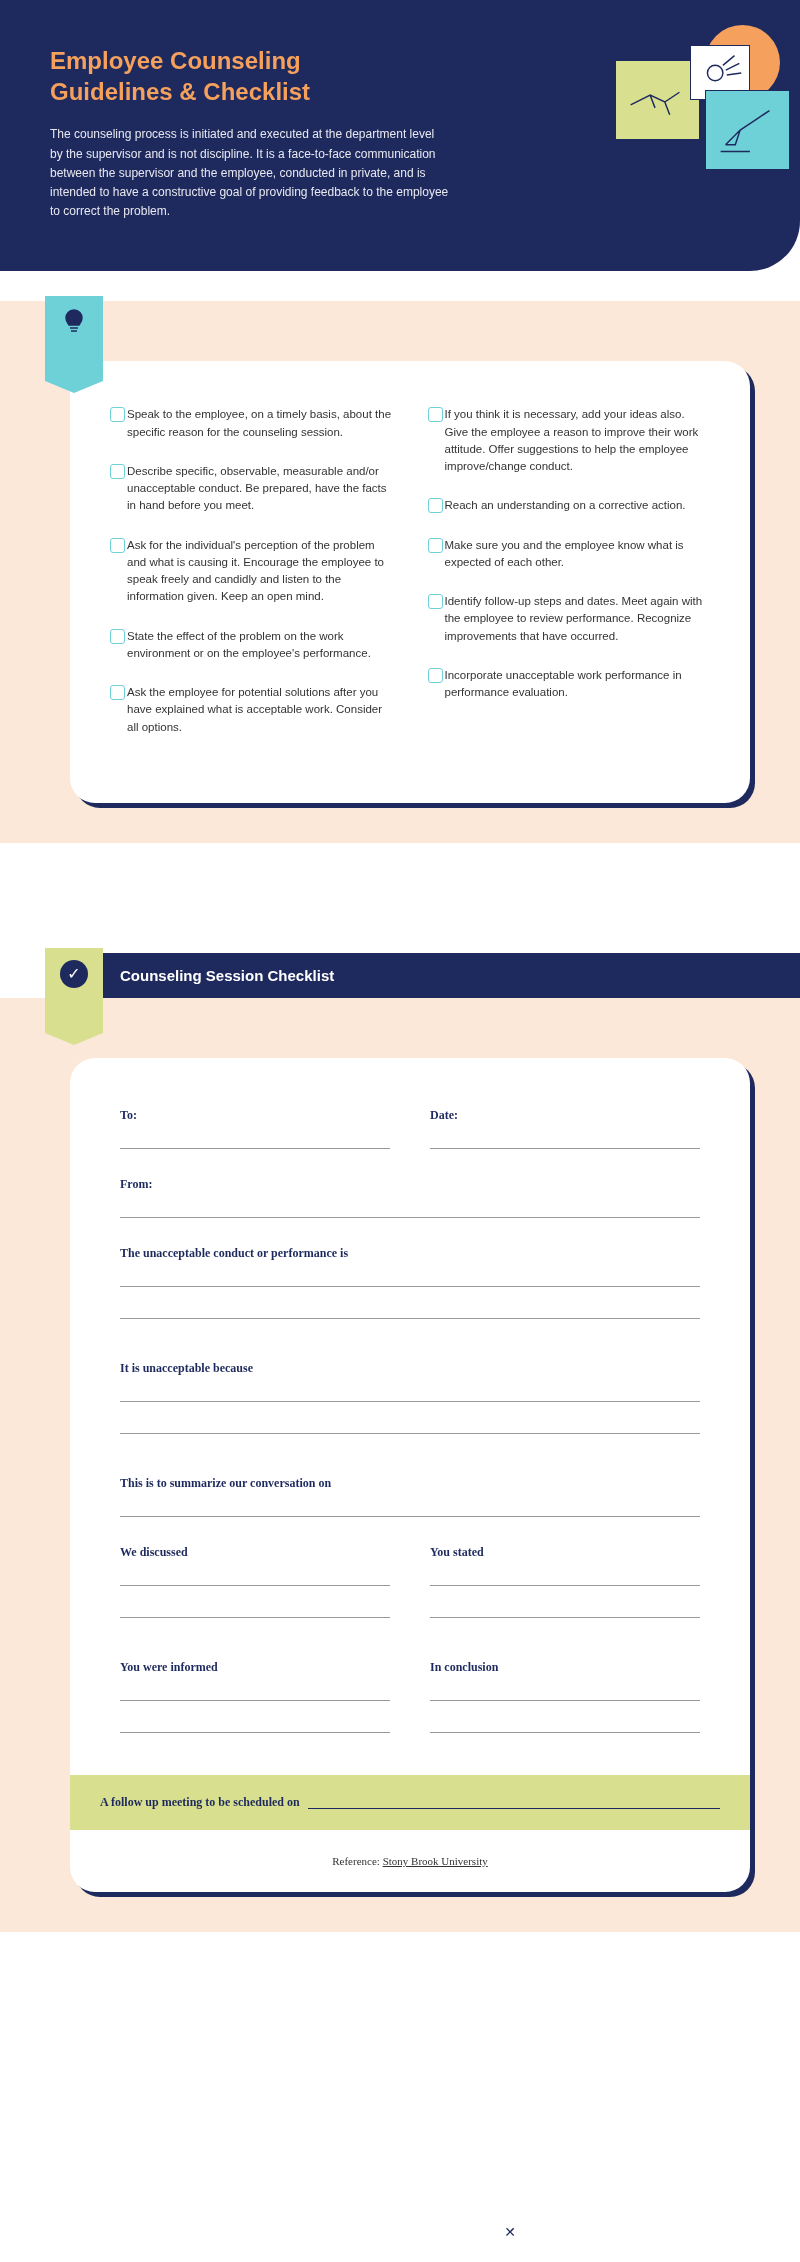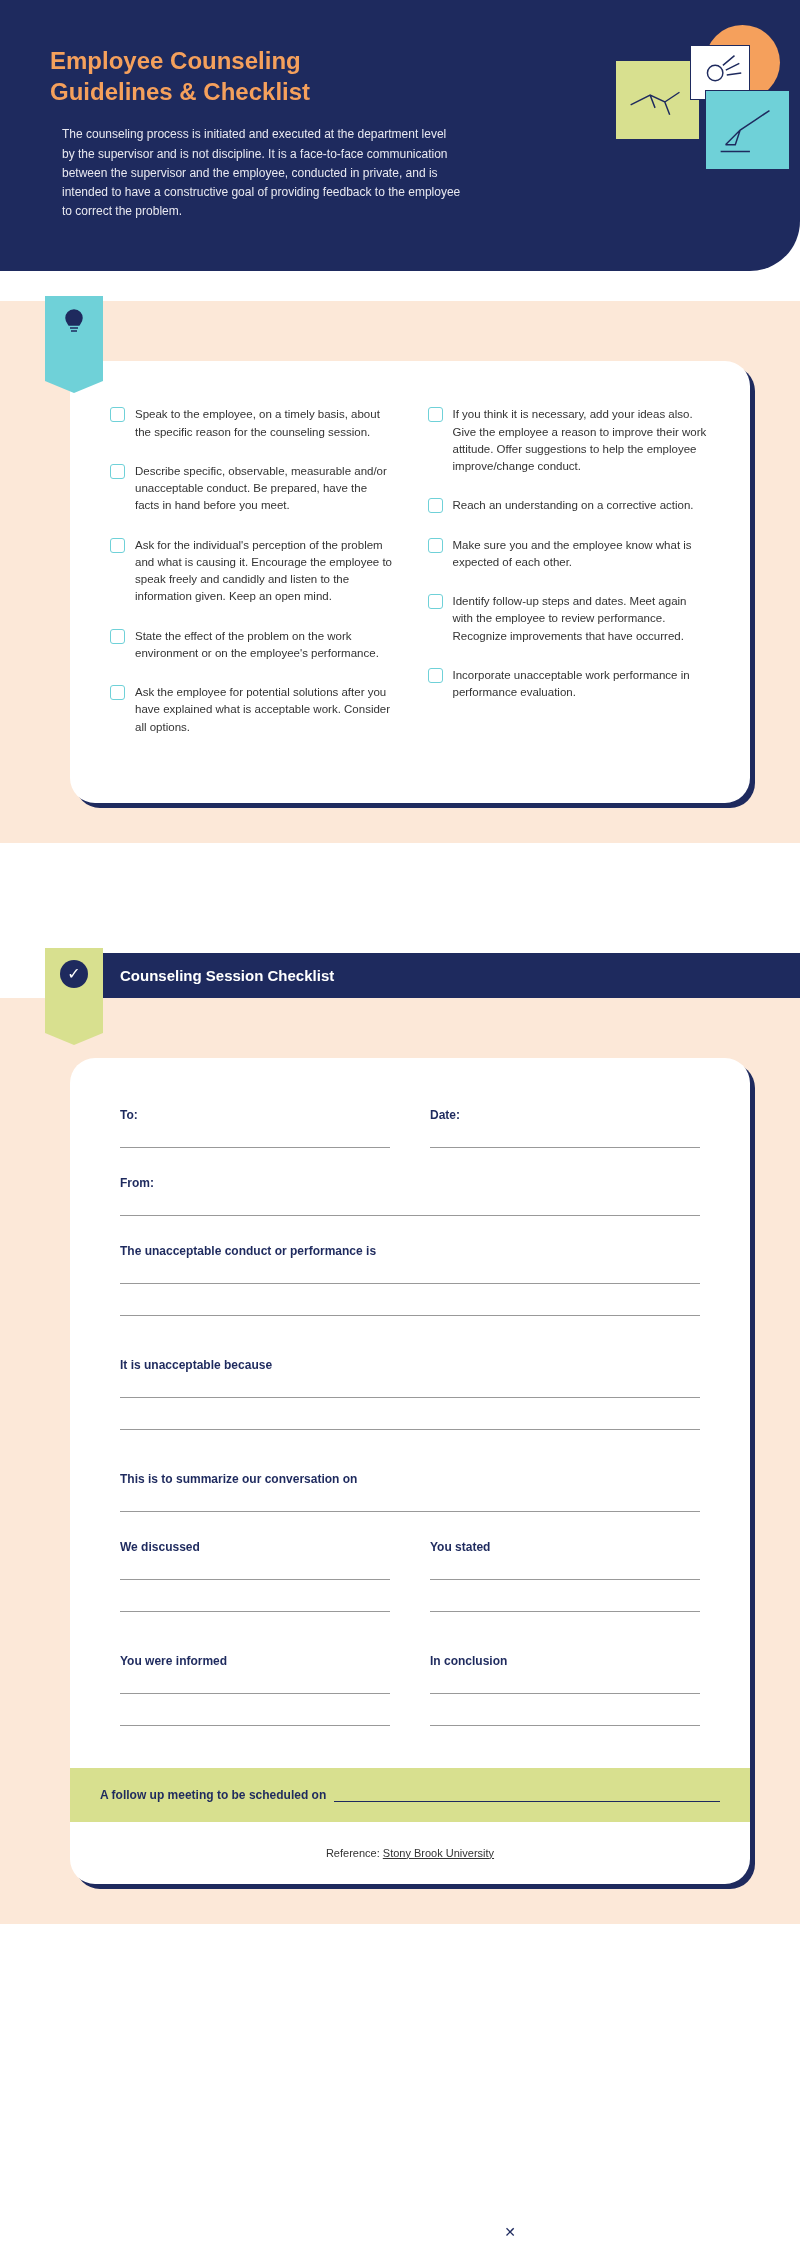--- a/index.html
+++ b/index.html
@@ -1,21 +1,21 @@
 <!DOCTYPE html>
 <html><head>
 <meta charset="utf-8">
 <style>
 * { margin: 0; padding: 0; box-sizing: border-box; }
 body { font-family: -apple-system, BlinkMacSystemFont, 'Segoe UI', Arial, sans-serif; background: #fff; width: 800px; }
 
 
 .header { background: #1e2a5e; border-bottom-right-radius: 50px; padding: 45px 50px 50px 50px; position: relative; color: #fff; }
 .header-title { color: #f5a05c; font-size: 24px; font-weight: 700; line-height: 1.3; margin-bottom: 18px; max-width: 340px; }
-.header-desc { font-size: 12px; line-height: 1.6; max-width: 400px; color: #e8e8f0; margin-left: 12px; }
+.header-desc { font-size: 12px; line-height: 1.6; max-width: 400px; color: #e8e8f0; }
 .header-art { position: absolute; right: -5px; top: 20px; width: 190px; height: 190px; }
 .art-circle { position: absolute; width: 75px; height: 75px; border-radius: 50%; background: #f5a05c; right: 25px; top: 5px; }
 .art-sq1 { position: absolute; width: 85px; height: 80px; background: #d8e08f; left: 0; top: 40px; border: 1.5px solid #1e2a5e; }
 .art-sq2 { position: absolute; width: 85px; height: 80px; background: #6fd1d8; right: 15px; top: 70px; border: 1.5px solid #1e2a5e; }
 .art-sq3 { position: absolute; width: 60px; height: 55px; background: #fff; right: 55px; top: 25px; border: 1.5px solid #1e2a5e; }
 .close-x { position: absolute; bottom: 20px; right: 280px; color: #1e2a5e; font-size: 14px; background: #fff; width: 20px; height: 20px; display: flex; align-items: center; justify-content: center; }
 
 
 .section-bar { position: relative; margin-top: 30px; }
 .section-bar-bg { background: #1e2a5e; height: 45px; margin-left: 85px; display: flex; align-items: center; padding-left: 35px; }
@@ -28,28 +28,28 @@
 .bulb-icon { width: 22px; height: 28px; }
 .check-circle { width: 28px; height: 28px; border-radius: 50%; background: #1e2a5e; display: flex; align-items: center; justify-content: center; color: #fff; font-size: 16px; }
 
 
 .peach-section { background: #fce8d8; padding: 60px 40px 40px 40px; margin-top: 0; }
 .white-card { background: #fff; border-radius: 25px; padding: 45px 40px; box-shadow: 5px 5px 0 #1e2a5e; margin-left: 30px; margin-right: 10px; }
 
 
 .guidelines-cols { display: flex; gap: 35px; }
 .guide-col { flex: 1; }
-.guide-item { display: flex; gap: 10px; margin-bottom: 22px; font-size: 11.5px; line-height: 1.5; color: #333; }
+.guide-item { display: flex; gap: 2px; margin-bottom: 22px; font-size: 11.5px; line-height: 1.5; color: #333; }
 .guide-check { width: 15px; height: 15px; border: 1.5px solid #6fd1d8; border-radius: 3px; flex-shrink: 0; margin-top: 1px; }
 
 
 .gap { height: 80px; background: #fff; }
 
 
-.form-card { background: #fff; border-radius: 25px; padding: 50px 50px 25px 50px; box-shadow: 5px 5px 0 #1e2a5e; margin-left: 30px; margin-right: 10px; }
+.form-card { background: #fff; border-radius: 25px; padding: 50px 50px 25px 50px; box-shadow: 5px 5px 0 #1e2a5e; margin-left: 30px; margin-right: 10px; font-family: Liberation Serif, serif; }
 .form-row { display: flex; gap: 40px; margin-bottom: 28px; }
 .form-field { flex: 1; }
 .form-label { font-size: 12px; font-weight: 700; color: #1e2a5e; display: block; margin-bottom: 8px; }
 .form-line { border-bottom: 1px solid #999; height: 18px; }
 .form-lines .form-line { margin-bottom: 14px; }
 .full-width { width: 100%; }
 .followup-bar { background: #d8e08f; padding: 20px 30px; margin: 25px -50px 0 -50px; display: flex; align-items: center; gap: 8px; }
 .followup-label { font-size: 12px; font-weight: 700; color: #1e2a5e; }
 .followup-line { flex: 1; border-bottom: 1px solid #1e2a5e; height: 14px; }
 .reference { text-align: center; font-size: 11px; color: #333; margin-top: 25px; }

